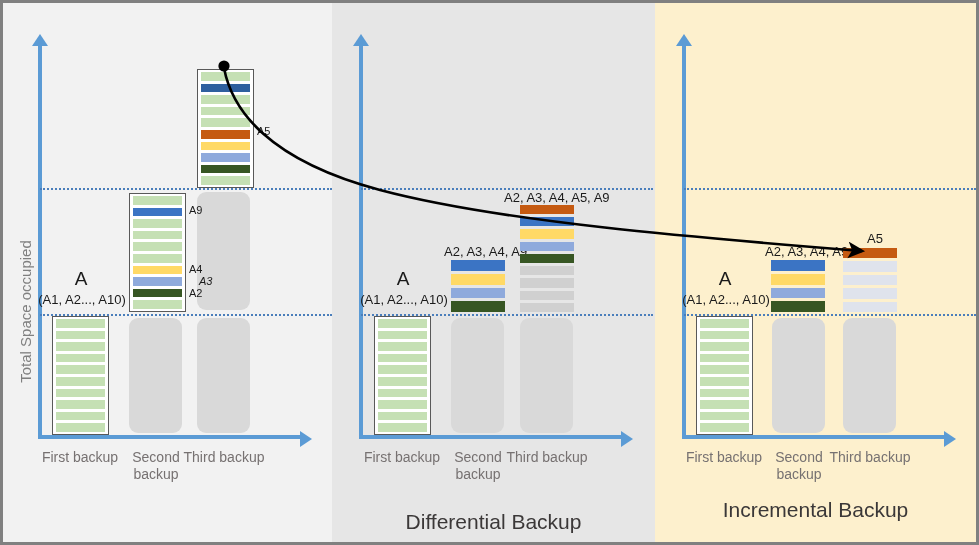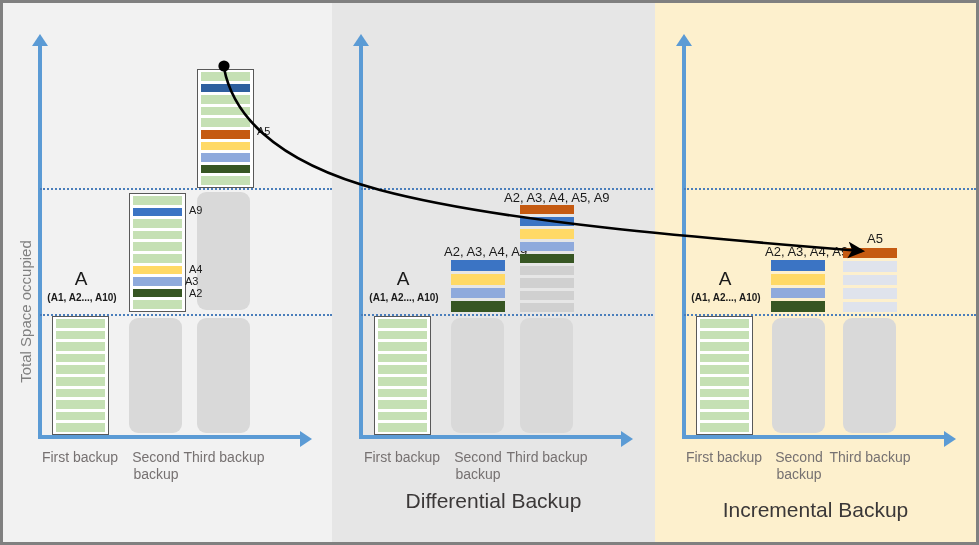--- a/index.html
+++ b/index.html
@@ -24,21 +24,21 @@
   .stack{position:absolute;box-sizing:border-box;}
   .stack.framed{border:1px solid #595959;background:#ffffff;padding:2px 3px;}
   .band{height:9px;margin-bottom:3px;}
   .band:last-child{margin-bottom:0;}
 
   .ghost{position:absolute;background:#d9d9d9;border-radius:9px;}
 
   .lbl{position:absolute;color:#262626;font-size:11px;white-space:nowrap;}
   .lbl-black{color:#1a1a1a;}
   .bigA{position:absolute;font-size:19px;color:#1a1a1a;text-align:center;}
-  .subA{position:absolute;font-size:10px;color:#1a1a1a;text-align:center;font-weight:bold;}
+  .subA{position:absolute;font-size:13px;color:#1a1a1a;text-align:center;font-weight:normal;}
 
   .tick-lbl{position:absolute;width:86px;text-align:center;color:#767171;font-size:14px;line-height:17px;}
   .panel-title{position:absolute;width:100%;text-align:center;color:#3b3838;font-size:21px;}
 
   .ylabel{position:absolute;left:-88px;top:300px;width:220px;transform:rotate(-90deg);transform-origin:center;
           text-align:center;color:#808080;font-size:15px;}
 
   #overlay{position:absolute;left:0;top:0;width:979px;height:545px;pointer-events:none;}
   .set-lbl{position:absolute;font-size:13px;color:#1a1a1a;white-space:nowrap;}
 </style>
@@ -83,21 +83,21 @@
         <div class="band" style="height: 8.6px; margin-bottom: 3px; background: rgb(197, 224, 180);"></div>
         <div class="band" style="height: 8.6px; margin-bottom: 3px; background: rgb(197, 224, 180);"></div>
         <div class="band" style="height: 8.6px; margin-bottom: 3px; background: rgb(197, 224, 180);"></div>
         <div class="band" style="height: 8.6px; margin-bottom: 3px; background: rgb(255, 217, 102);"></div>
         <div class="band" style="height: 8.6px; margin-bottom: 3px; background: rgb(143, 170, 220);"></div>
         <div class="band" style="height: 8.6px; margin-bottom: 3px; background: rgb(55, 86, 35);"></div>
         <div class="band" style="height: 8.6px; margin-bottom: 0px; background: rgb(197, 224, 180);"></div>
       </div>
     <div class="lbl lbl-black" style="left:186px;top:201px;">A9</div>
     <div class="lbl lbl-black" style="left:186px;top:260px;">A4</div>
-    <div class="lbl lbl-black" style="left:182px;top:272px;">A3</div>
+    <div class="lbl lbl-black" style="left:196px;top:272px;font-style:italic;">A3</div>
     <div class="lbl lbl-black" style="left:186px;top:284px;">A2</div>
 
     <div class="stack framed" style="left:194px;top:66px;width:57px;height:119px;">
         <div class="band" style="height: 8.6px; margin-bottom: 3px; background: rgb(197, 224, 180);"></div>
         <div class="band" style="height: 8.6px; margin-bottom: 3px; background: rgb(46, 95, 158);"></div>
         <div class="band" style="height: 8.6px; margin-bottom: 3px; background: rgb(197, 224, 180);"></div>
         <div class="band" style="height: 8.6px; margin-bottom: 3px; background: rgb(197, 224, 180);"></div>
         <div class="band" style="height: 8.6px; margin-bottom: 3px; background: rgb(197, 224, 180);"></div>
         <div class="band" style="height: 8.6px; margin-bottom: 3px; background: rgb(197, 90, 17);"></div>
         <div class="band" style="height: 8.6px; margin-bottom: 3px; background: rgb(255, 217, 102);"></div>
@@ -162,21 +162,21 @@
       </div>
     <div class="set-lbl" style="left:172px;top:187px;">A2, A3, A4, A5, A9</div>
 
     <div class="bigA" style="left:33px;top:265px;width:76px;">A</div>
     <div class="subA" style="left:26px;top:289px;width:92px;">(A1, A2..., A10)</div>
 
     <div class="tick-lbl" style="left:27px;top:446px;">First backup</div>
     <div class="tick-lbl" style="left:103px;top:446px;">Second backup</div>
     <div class="tick-lbl" style="left:172px;top:446px;">Third backup</div>
 
-    <div class="panel-title" style="top:486px;">Differential Backup</div>
+    <div class="panel-title" style="top:507px;">Differential Backup</div>
   </div>
 
   <div class="panel" id="panel-incr">
     <div class="axis-v" style="left:27px;top:42px;height:394px;"></div>
     <div class="axis-arrow-up" style="left:21px;top:31px;"></div>
     <div class="axis-h" style="left:27px;top:432px;width:262px;"></div>
     <div class="axis-arrow-right" style="left:289px;top:428px;"></div>
 
     <div class="guide" style="left:29px;top:185px;width:292px;"></div>
     <div class="guide" style="left:29px;top:311px;width:292px;"></div>

